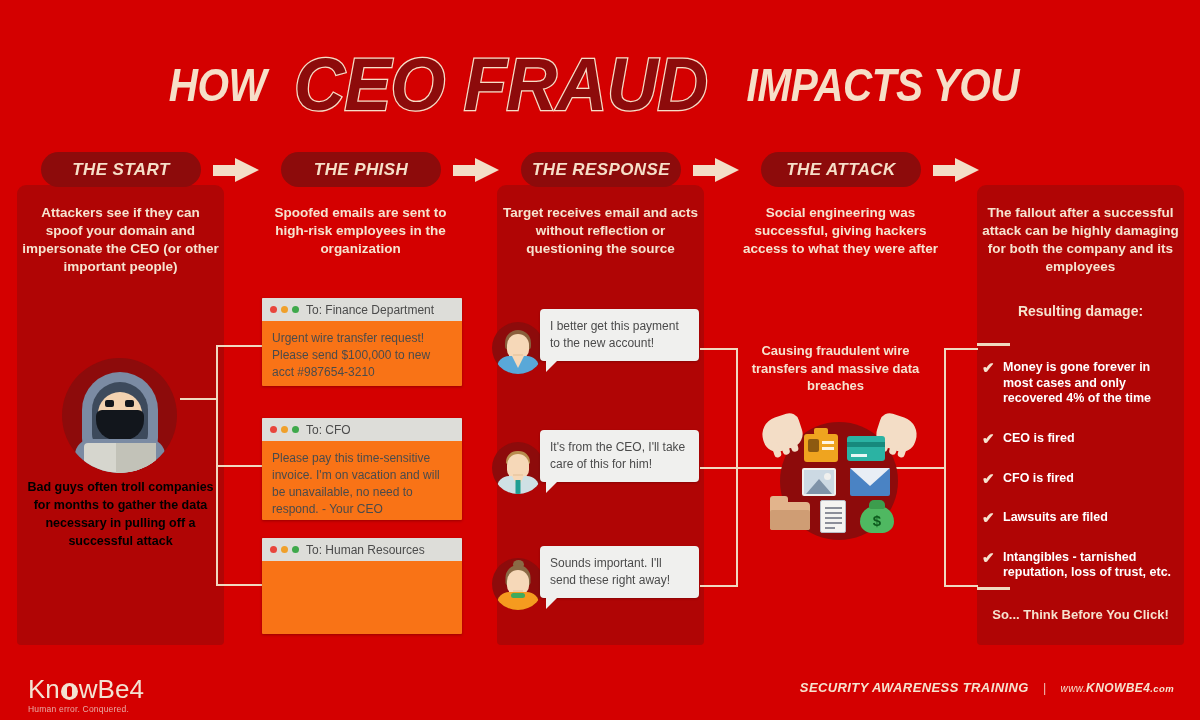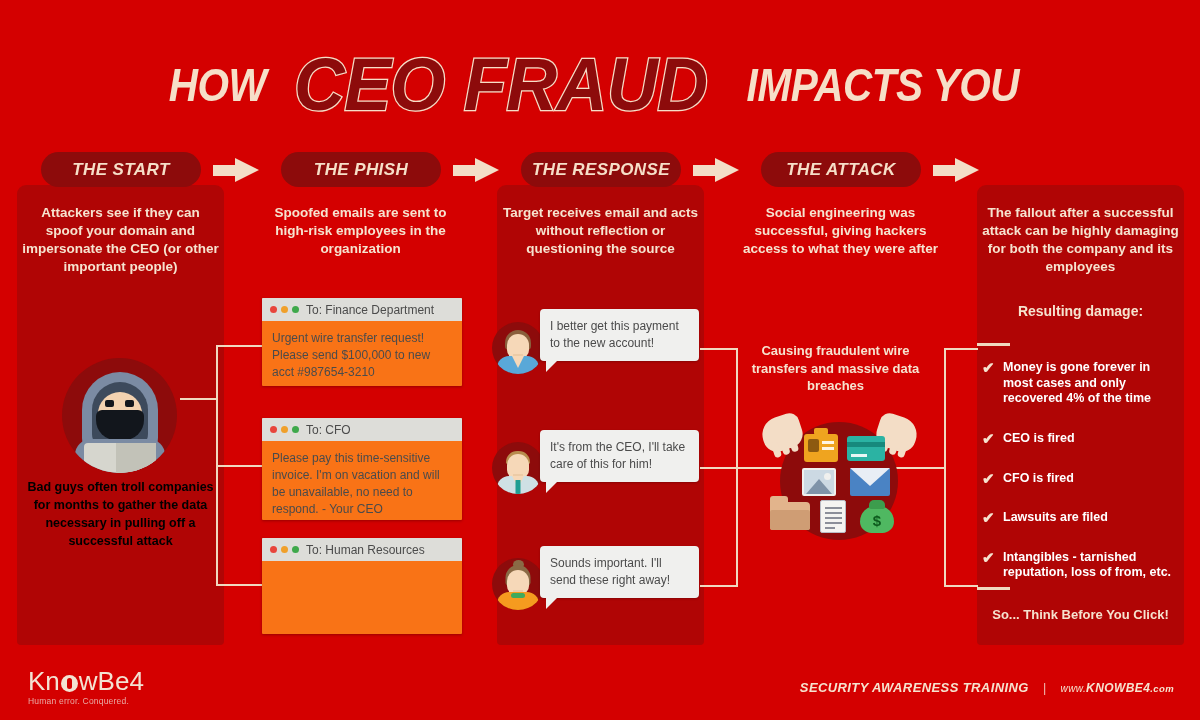--- a/index.html
+++ b/index.html
@@ -312,21 +312,21 @@
   }
   #so-think {
     position: absolute; left: 982px; top: 607px; width: 197px;
     text-align: center; color: #f6e3cf; font-weight: 700; font-size: 13px;
   }
 
   
   #logo { position: absolute; left: 28px; top: 668px; }
   #logo .mark {
     color: #f3e2d2; font-size: 26px; font-weight: 400; letter-spacing: 0px;
-    line-height: 1; position: relative; display: inline-block;
+    line-height: 1; position: relative; display: inline-block; margin-top: 8px;
   }
   #logo .mark .o-dot {
     display: inline-block; width: 17px; height: 17px; border-radius: 50%;
     background: #f3e2d2; position: relative; top: 2px; margin: 0 1px;
   }
   #logo .mark .o-dot::after {
     content: ""; position: absolute; left: 50%; top: 3px; margin-left: -2.5px;
     width: 5px; height: 11px; border-radius: 3px; background: #d40000;
   }
   #logo .tag {
@@ -541,21 +541,21 @@
     <div class="res-item" style="margin-bottom:24px">
       <span class="chk">✔</span>
       <span>CFO is fired</span>
     </div>
     <div class="res-item" style="margin-bottom:24px">
       <span class="chk">✔</span>
       <span>Lawsuits are filed</span>
     </div>
     <div class="res-item">
       <span class="chk">✔</span>
-      <span>Intangibles - tarnished reputation, loss of from, etc.</span>
+      <span>Intangibles - tarnished reputation, loss of trust, etc.</span>
     </div>
   </div>
   <div id="res-rule-bot"></div>
   <div id="so-think">So... Think Before You Click!</div>
 
   <div id="logo">
     <div class="mark"><span>Kn</span><span class="o-dot"></span><span>wBe4</span></div>
     <div class="tag">Human error. Conquered.</div>
   </div>
   <div id="footer-right">

